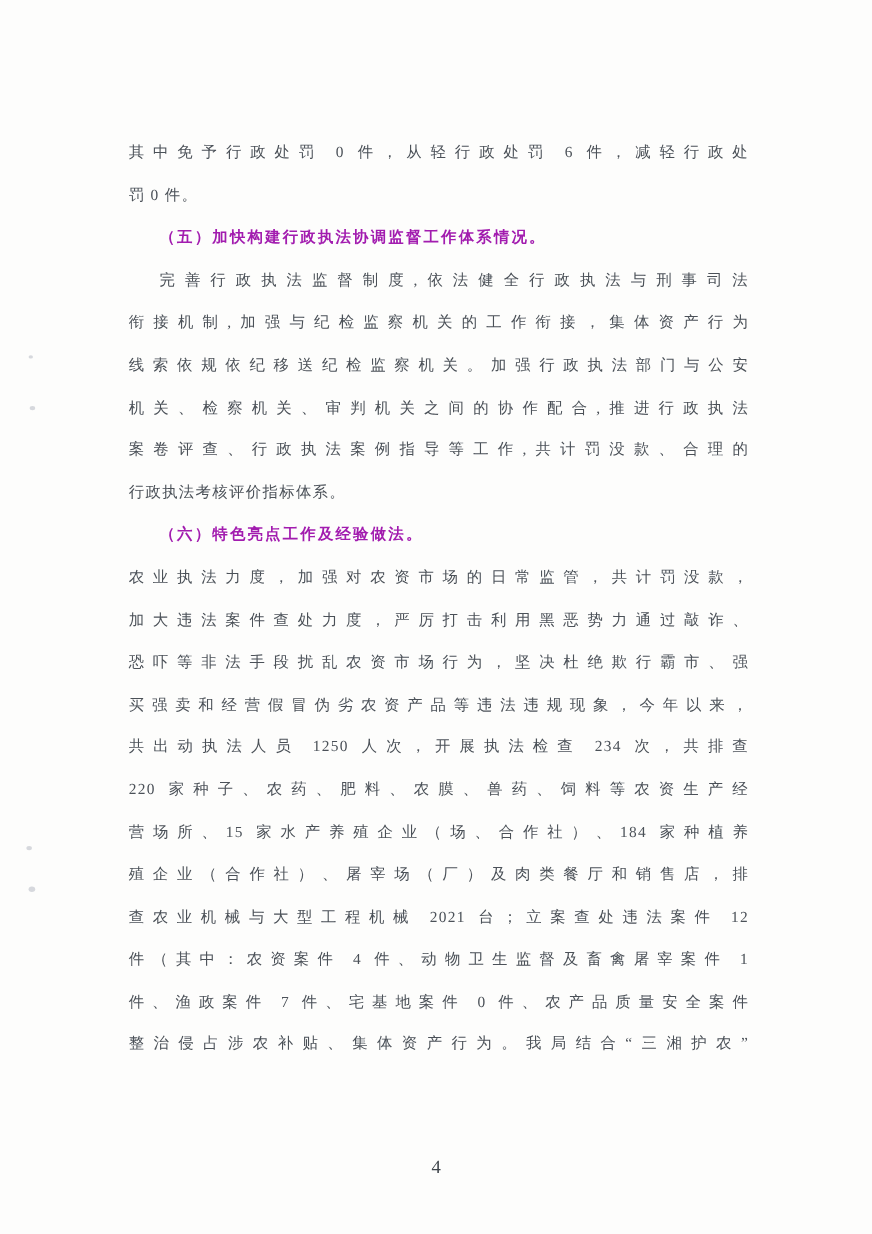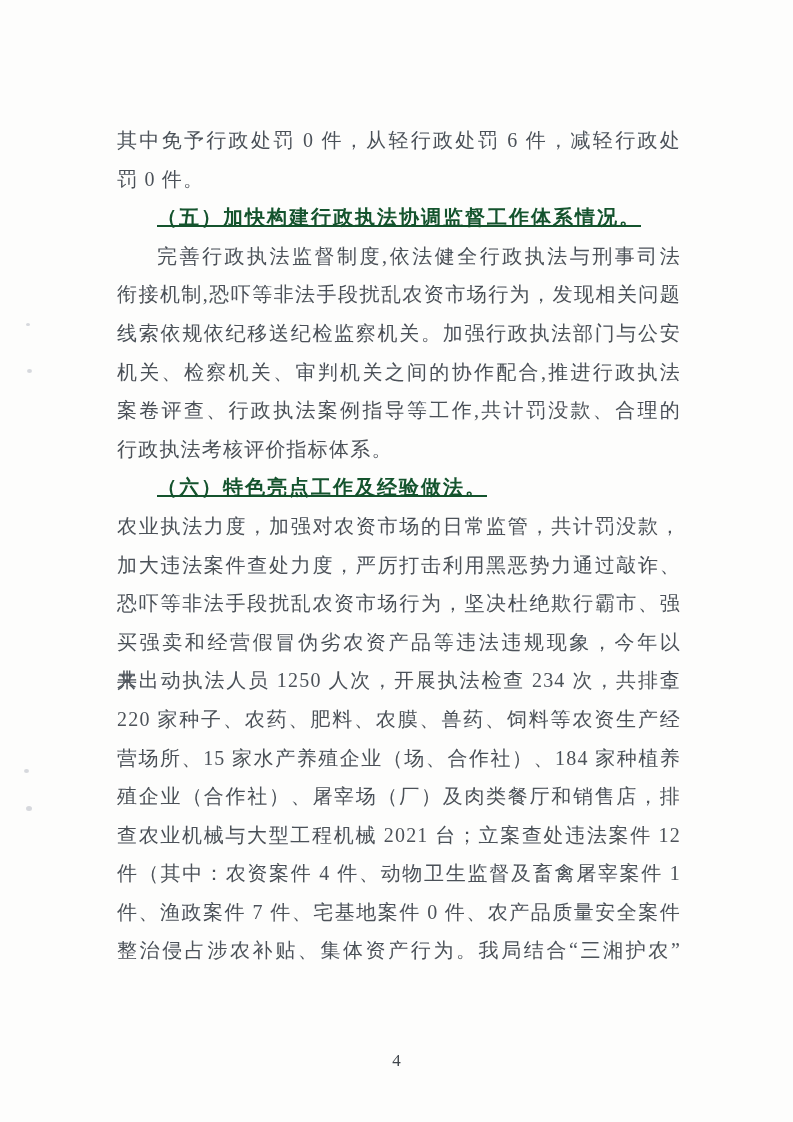--- a/index.html
+++ b/index.html
@@ -15,42 +15,41 @@
     overflow: hidden;
     font-family: "Liberation Serif", "DejaVu Serif", serif;
   }
   .content {
     position: absolute;
     left: 117px;
     top: 121px;
     width: 564px;
   }
   .ln {
-    font-size: 20px;
+    font-size: 14px;
     line-height: 38.6px;
     height: 38.6px;
     color: #4b5158;
     letter-spacing: 1.2px;
     text-align: left;
     white-space: normal;
     overflow: visible;
   }
   .jf {
     text-align: justify;
     text-align-last: justify;
     text-justify: inter-character;
   }
   .ind {
     text-indent: 2em;
   }
   .hd {
     font-weight: bold;
-    color: #14532d;
+    color: #a21caf;
     letter-spacing: 2px;
-    text-decoration: underline;
   }
   .page-number {
     position: absolute;
     left: 0;
     right: 0;
     top: 1051px;
     text-align: center;
     font-size: 17px;
     color: #3f454b;
     letter-spacing: 0;
@@ -69,21 +68,21 @@
 </head>
 <body>
 
 <div class="page">
 
   <div class="content">
     <div class="ln jf">其中免予行政处罚 0 件，从轻行政处罚 6 件，减轻行政处</div>
     <div class="ln">罚 0 件。</div>
     <div class="ln ind hd">（五）加快构建行政执法协调监督工作体系情况。</div>
     <div class="ln ind jf">完善行政执法监督制度,依法健全行政执法与刑事司法</div>
-    <div class="ln jf">衔接机制,恐吓等非法手段扰乱农资市场行为，发现相关问题</div>
+    <div class="ln jf">衔接机制,加强与纪检监察机关的工作衔接，集体资产行为</div>
     <div class="ln jf">线索依规依纪移送纪检监察机关。加强行政执法部门与公安</div>
     <div class="ln jf">机关、检察机关、审判机关之间的协作配合,推进行政执法</div>
     <div class="ln jf">案卷评查、行政执法案例指导等工作,共计罚没款、合理的</div>
     <div class="ln">行政执法考核评价指标体系。</div>
     <div class="ln ind hd">（六）特色亮点工作及经验做法。</div>
     <div class="ln jf">农业执法力度，加强对农资市场的日常监管，共计罚没款，</div>
     <div class="ln jf">加大违法案件查处力度，严厉打击利用黑恶势力通过敲诈、</div>
     <div class="ln jf">恐吓等非法手段扰乱农资市场行为，坚决杜绝欺行霸市、强</div>
     <div class="ln jf">买强卖和经营假冒伪劣农资产品等违法违规现象，今年以来，</div>
     <div class="ln jf">共出动执法人员 1250 人次，开展执法检查 234 次，共排查</div>

